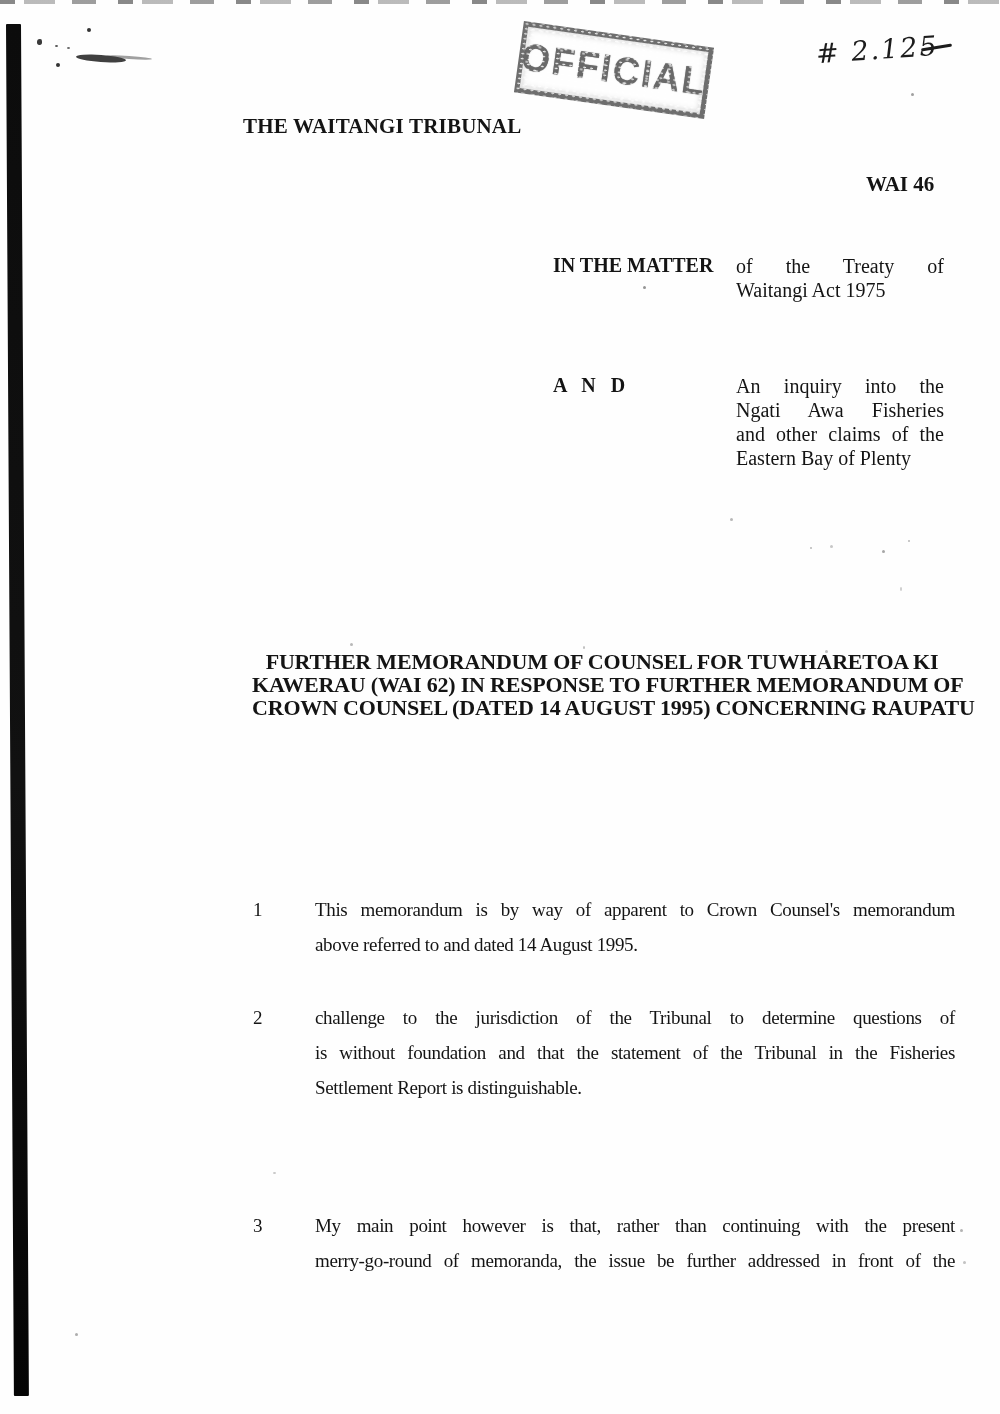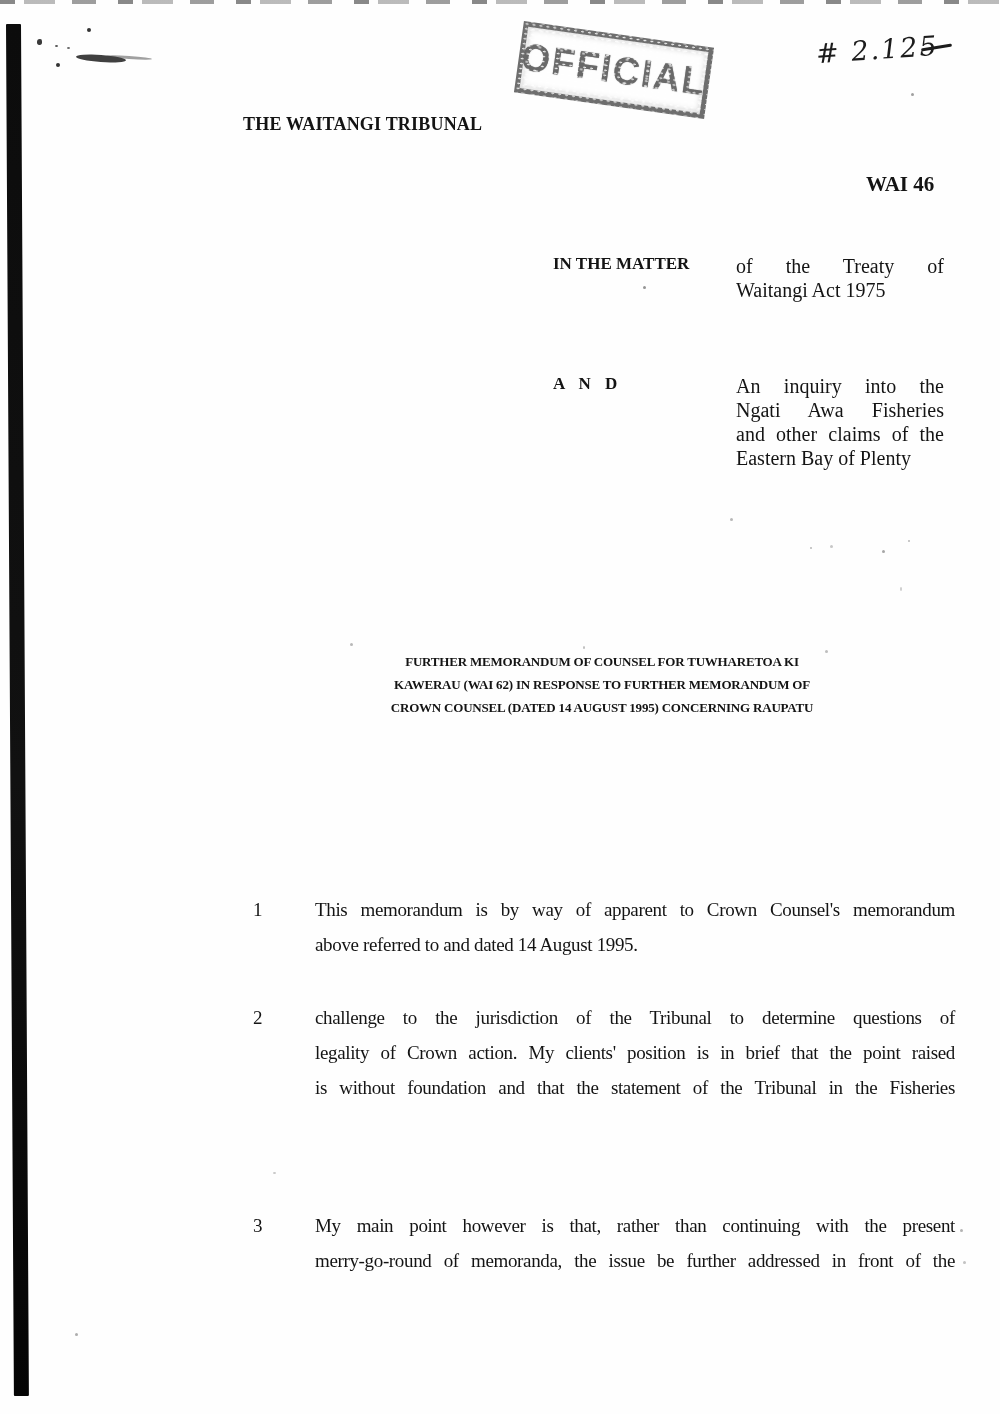--- a/index.html
+++ b/index.html
@@ -64,39 +64,39 @@
     font-style:italic;font-size:27px;letter-spacing:2px;
     color:#1c1c1c;transform:rotate(-4deg);white-space:nowrap;
   }
   .annotation-dash{
     position:absolute;left:921px;top:46px;width:31px;height:3px;
     background:#1c1c1c;transform:rotate(-9deg);border-radius:2px;
   }
   
   .court-title{
     position:absolute;left:243px;top:114px;
-    font-weight:700;font-size:18px;letter-spacing:.2px;white-space:nowrap;
+    font-weight:700;font-size:21px;letter-spacing:.2px;white-space:nowrap;
   }
   .case-number{
     position:absolute;left:866px;top:172px;
     font-weight:700;font-size:21px;white-space:nowrap;
   }
   
   .matter-label{
-    position:absolute;left:553px;font-weight:700;font-size:17px;white-space:nowrap;
+    position:absolute;left:553px;font-weight:700;font-size:20px;white-space:nowrap;
   }
   .matter-value{
     position:absolute;left:736px;width:208px;
     font-weight:400;font-size:20px;line-height:24px;
   }
   .and-label{letter-spacing:5px;}
   
   .doc-title{
     position:absolute;left:252px;top:650px;width:700px;
-    text-align:center;font-weight:700;font-size:13px;line-height:23px;
+    text-align:center;font-weight:700;font-size:22px;line-height:23px;
     letter-spacing:-0.2px;
   }
   .doc-title .line{white-space:nowrap;}
   
   .para{
     position:absolute;left:315px;width:640px;
     font-size:19px;line-height:35px;letter-spacing:-0.35px;
   }
   .para-num{
     position:absolute;left:-62px;top:0;font-size:19px;line-height:35px;
@@ -164,22 +164,22 @@
 
   <div class="para" style="top:892px;">
     <div class="para-num">1</div>
     <div class="jl">This memorandum is by way of apparent to Crown Counsel's memorandum</div>
     <div>above referred to and dated 14 August 1995.</div>
   </div>
 
   <div class="para" style="top:1000px;">
     <div class="para-num">2</div>
     <div class="jl">challenge to the jurisdiction of the Tribunal to determine questions of</div>
-    <div class="jl">legality of Crown action. My clients' position is in brief that the point raised</div>
     <div class="jl">is without foundation and that the statement of the Tribunal in the Fisheries</div>
+    <div>Settlement Report is distinguishable.</div>
   </div>
 
   <div class="para" style="top:1208px;">
     <div class="para-num">3</div>
     <div class="jl">My main point however is that, rather than continuing with the present</div>
     <div class="jl">merry-go-round of memoranda, the issue be further addressed in front of the</div>
   </div>
 
 </div>
 

